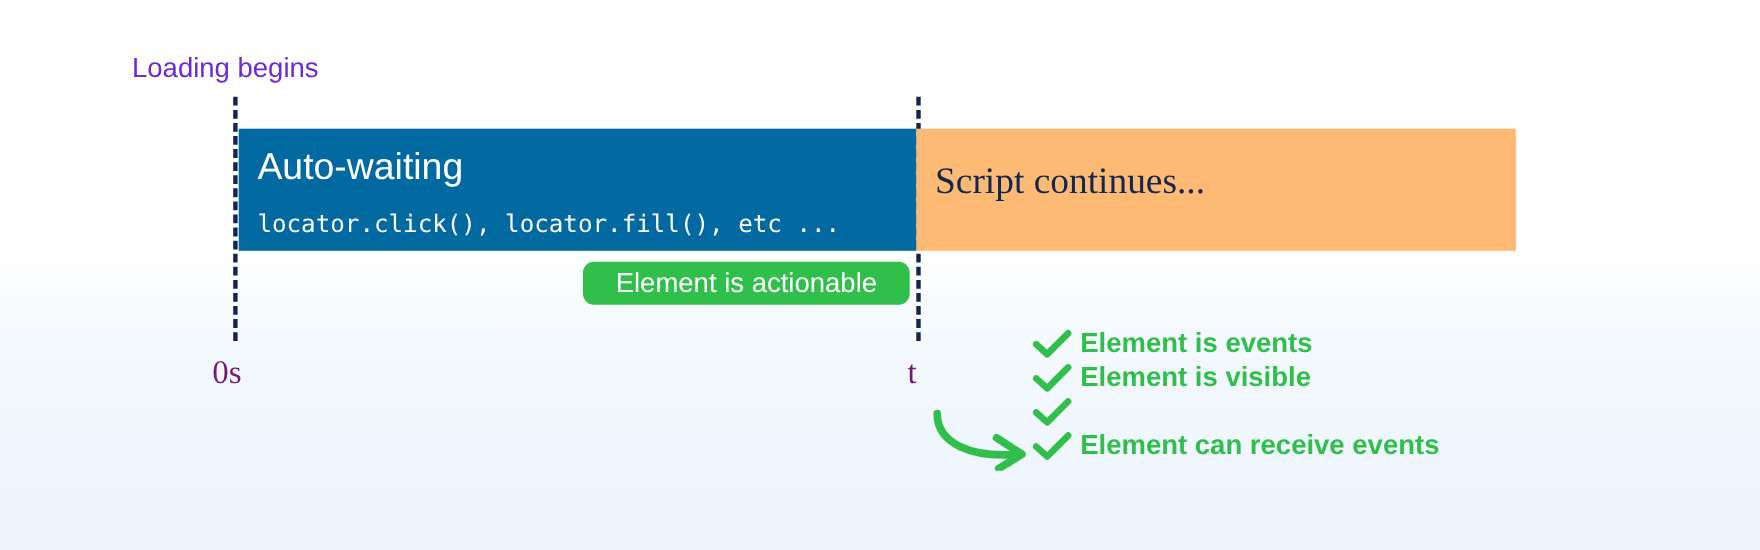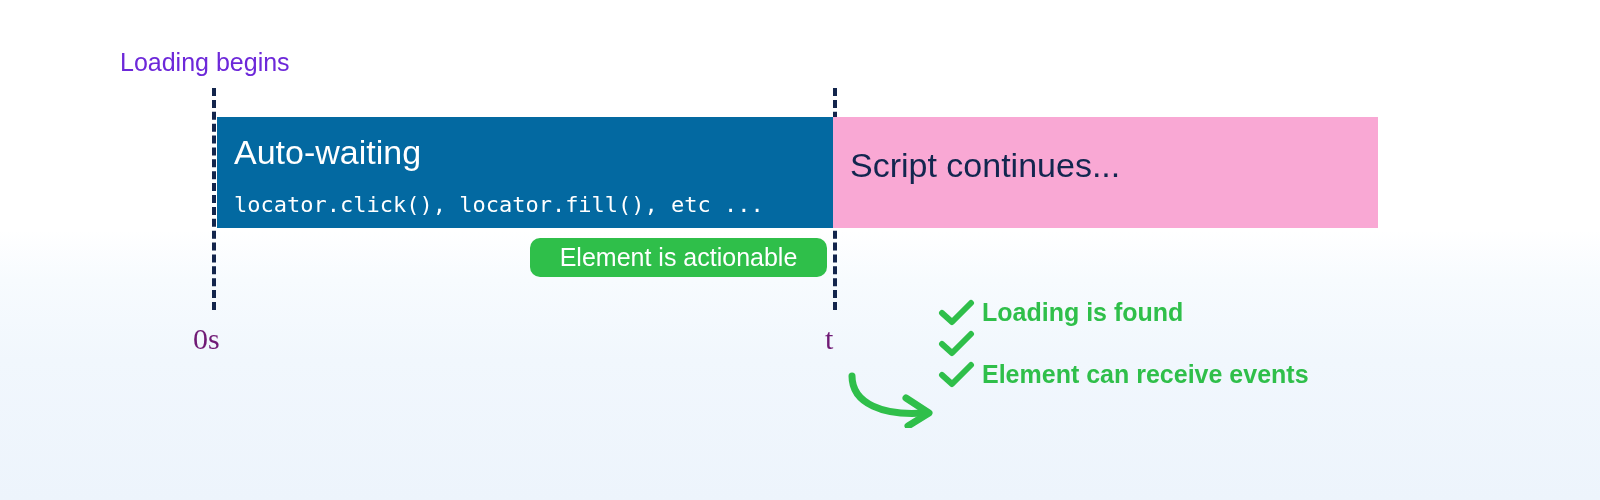--- a/index.html
+++ b/index.html
@@ -83,23 +83,24 @@
     margin-top: 18px;
     white-space: nowrap;
   }
 
   #bar-script-continues {
     position: absolute;
     left: 833px;
     top: 117px;
     width: 545px;
     height: 111px;
-    background: #f9a8d4;
+    background: #fdba74;
     box-sizing: border-box;
     padding: 25px 0 0 17px;
+    font-family: Liberation Serif, serif;
   }
   #bar-script-continues .bar-title {
     font-size: 34px;
     color: #12264f;
     line-height: 46px;
     white-space: nowrap;
   }
 
   
   #badge-actionable {
@@ -182,23 +183,29 @@
     <path d="M 20 18 C 20 46, 52 58, 92 55" fill="none" stroke="#2fbf4a" stroke-width="7" stroke-linecap="round"></path>
     <path d="M 74 40 L 97 55 L 76 68" fill="none" stroke="#2fbf4a" stroke-width="7" stroke-linecap="round" stroke-linejoin="round"></path>
   </svg>
 
   <div id="checklist">
 
     <div class="check-item">
       <svg class="check-icon" viewBox="0 0 38 28">
         <path d="M 4 14 L 14 23 L 33 4" fill="none" stroke="#2fbf4a" stroke-width="6" stroke-linecap="round" stroke-linejoin="round"></path>
       </svg>
-      <span class="check-text">Loading is found</span>
-    </div>
-
+      <span class="check-text">Element is events</span>
+    </div>
+
+    <div class="check-item">
+      <svg class="check-icon" viewBox="0 0 38 28">
+        <path d="M 4 14 L 14 23 L 33 4" fill="none" stroke="#2fbf4a" stroke-width="6" stroke-linecap="round" stroke-linejoin="round"></path>
+      </svg>
+      <span class="check-text">Element is visible</span>
+    </div>
 
     <div class="check-item">
       <svg class="check-icon" viewBox="0 0 38 28">
         <path d="M 4 14 L 14 23 L 33 4" fill="none" stroke="#2fbf4a" stroke-width="6" stroke-linecap="round" stroke-linejoin="round"></path>
       </svg>
     </div>
 
     <div class="check-item">
       <svg class="check-icon" viewBox="0 0 38 28">
         <path d="M 4 14 L 14 23 L 33 4" fill="none" stroke="#2fbf4a" stroke-width="6" stroke-linecap="round" stroke-linejoin="round"></path>

